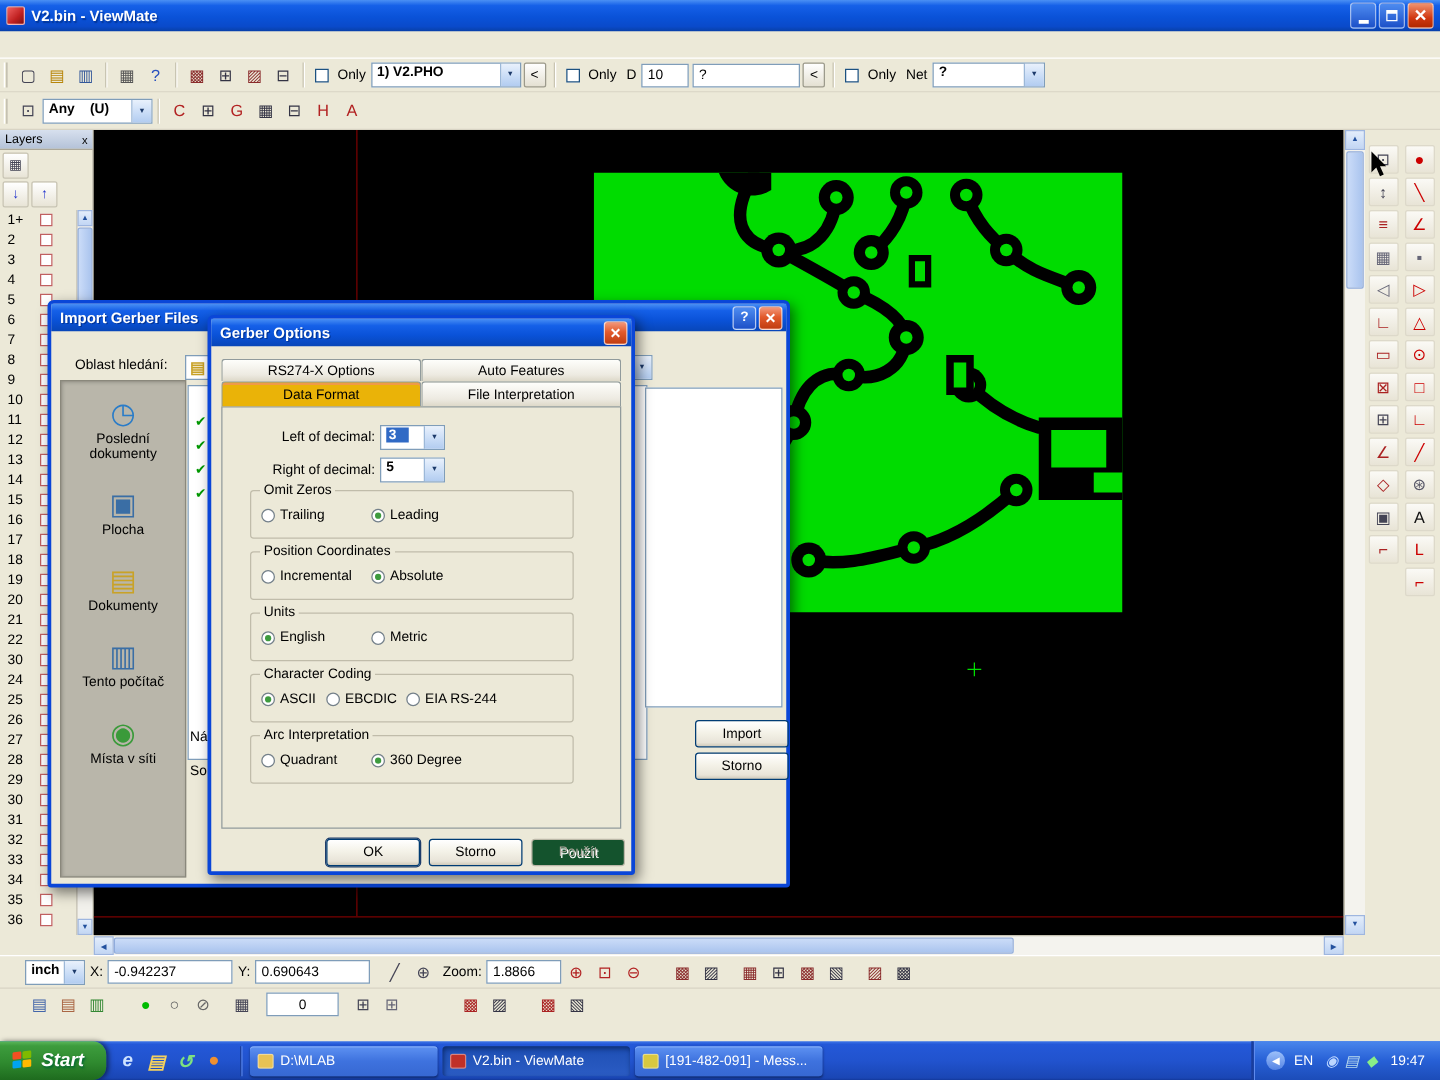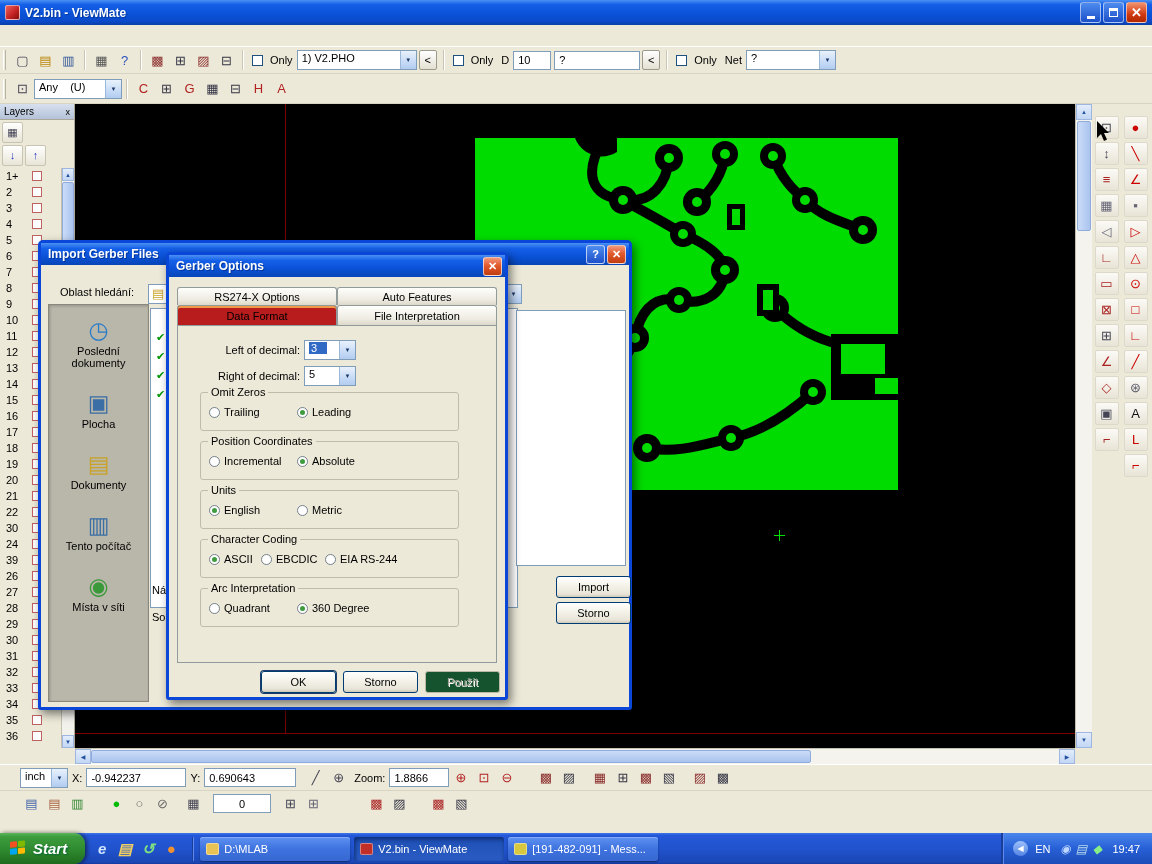--- a/index.html
+++ b/index.html
@@ -26,21 +26,21 @@
   .tb{position:absolute;left:0;width:1152px;background:#ECE9D8;display:flex;align-items:center;}
   .tb1{top:46px;height:28px;border-top:1px solid #fff;border-bottom:1px solid #D8D4C4;}
   .tb2{top:74px;height:30px;border-bottom:1px solid #D8D4C4;}
   .grip{width:3px;height:20px;border-left:1px solid #fff;border-right:1px solid #B8B4A4;margin:0 5px 0 3px;}
   .sep{width:2px;height:20px;border-left:1px solid #C9C5B2;border-right:1px solid #fff;margin:0 4px;}
   .tool{width:23px;height:22px;display:inline-flex;align-items:center;justify-content:center;font-size:13px;line-height:1;}
   .tool .g{font-style:normal;}
   .lbl{margin:0 4px;}
   .cb{width:11px;height:11px;border:1px solid #1C5180;background:#fff;display:inline-block;margin:0 3px 0 4px;flex:none;}
   .onlygrp{display:inline-flex;align-items:center;}
-  .combo{display:inline-flex;align-items:stretch;height:20px;border:1px solid #7F9DB9;background:#fff;}
+  .combo{display:inline-flex;align-items:stretch;height:20px;border:1px solid #7F9DB9;background:#fff;font-weight:bold;}
   .combo .val{flex:1;padding:1px 4px 0 4px;white-space:pre;overflow:hidden;}
   .combo .cbtn{width:16px;background:linear-gradient(#E9F1FC,#C7DBF6 60%,#B2CCF0);border-left:1px solid #9CB8D8;
     display:flex;align-items:center;justify-content:center;font-size:6px;color:#1C3A6A;}
   .field{display:inline-flex;align-items:center;height:19px;border:1px solid #7F9DB9;background:#fff;padding:0 4px;}
   .smallbtn{width:18px;height:20px;border:1px solid #9C9A8C;border-radius:2px;background:linear-gradient(#FFFFFF,#E4E0D2);
     display:inline-flex;align-items:center;justify-content:center;margin:0 2px;}
 
   
   .main{position:absolute;top:104px;left:0;width:1152px;height:644px;}
   .layers{position:absolute;left:0;top:0;width:75px;height:644px;background:#ECE9D8;border-right:1px solid #ACA899;}
@@ -133,21 +133,21 @@
   .preview{position:absolute;left:475px;top:67px;width:110px;height:256px;background:#fff;border:1px solid #7F9DB9;}
   .ibtn{position:absolute;left:481px;width:77px;height:22px;margin-left:34px;}
   .partial{position:absolute;left:111px;}
 
   
   .tabs{position:absolute;left:8px;top:32px;right:8px;}
   .trow{display:flex;}
   .tab{flex:1;height:18px;border:1px solid #919B9C;border-bottom:none;border-radius:3px 3px 0 0;
     background:linear-gradient(#FEFEFB,#EDEAE1 70%,#DDD8C8);display:flex;align-items:center;justify-content:center;}
   .trow2 .tab{height:20px;}
-  .tab.active{background:#b91c1c;box-shadow:inset 0 2px 0 #EF9A49;position:relative;z-index:3;margin-bottom:-1px;}
+  .tab.active{background:#eab308;box-shadow:inset 0 2px 0 #EF9A49;position:relative;z-index:3;margin-bottom:-1px;}
   .tpanel{position:absolute;left:8px;top:70px;right:8px;height:338px;border:1px solid #919B9C;background:#ECE9D8;}
   .dr{position:absolute;display:flex;align-items:center;}
   .dr .dlab{width:122px;text-align:right;margin-right:4px;}
   .dr1{top:14px;}.dr2{top:40px;}
   .dcombo{width:52px;height:20px;}
   .hl{background:#316AC5;color:#fff;padding:0 10px 0 2px;}
   .grp{position:absolute;left:22px;width:259px;height:39px;border:1px solid #C0BCAA;border-radius:3px;}
   .glab{position:absolute;top:-7px;left:7px;background:#ECE9D8;padding:0 3px;}
   .opt{position:absolute;top:13px;display:flex;align-items:center;gap:4px;}
   .radio{width:11px;height:11px;border-radius:50%;border:1px solid #74808A;background:#fff;position:relative;flex:none;}
@@ -376,21 +376,21 @@
           </div>
           <div class="lrow">
             <span class="num">30</span>
             <span class="lcheck"></span>
           </div>
           <div class="lrow">
             <span class="num">24</span>
             <span class="lcheck"></span>
           </div>
           <div class="lrow">
-            <span class="num">39</span>
+            <span class="num">25</span>
             <span class="lcheck"></span>
           </div>
           <div class="lrow">
             <span class="num">26</span>
             <span class="lcheck"></span>
           </div>
           <div class="lrow">
             <span class="num">27</span>
             <span class="lcheck"></span>
           </div>

